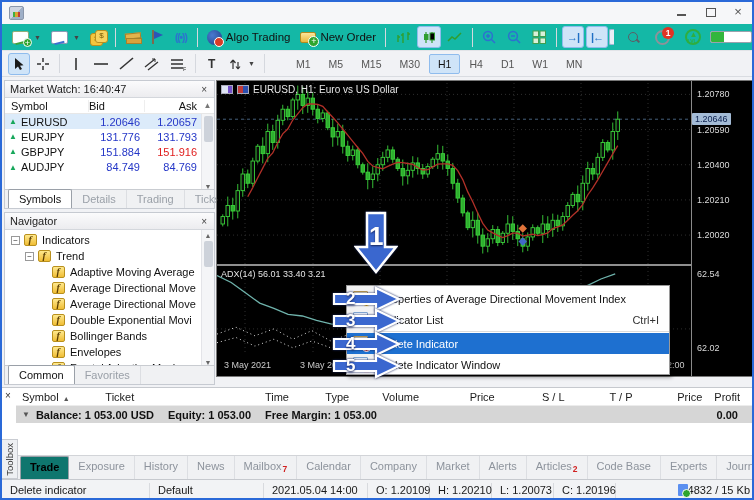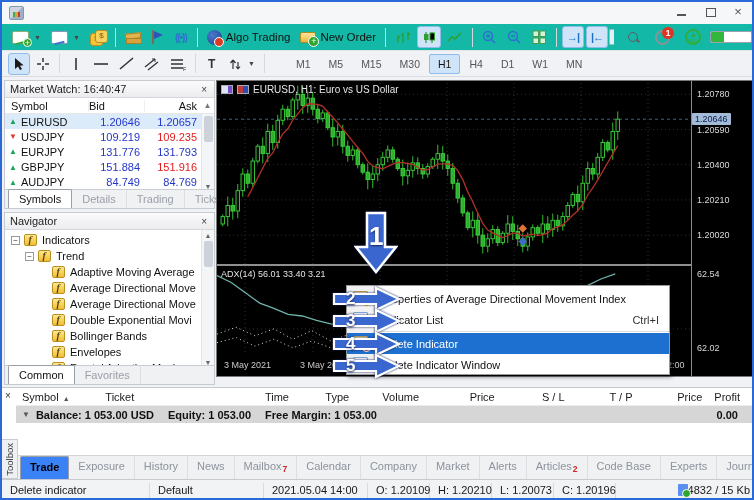--- a/index.html
+++ b/index.html
@@ -139,21 +139,21 @@
   .tbhead{position:absolute;left:14px;top:1px;right:0;height:17px;display:flex;align-items:center;font-size:11px;color:#1a1a1a;border-bottom:1px solid #ececec}
   .th{padding:0 6px;white-space:nowrap}
   .th.r{text-align:right}
   .sortic{font-size:7px;color:#555;margin-left:4px}
   .balrow{position:absolute;left:14px;top:18px;right:0;height:17px;background:#d6d6d6;display:flex;align-items:center;font-size:11px;font-weight:bold;color:#111}
   .baltri{font-size:8px;color:#555;margin:0 6px 0 6px;font-weight:normal}
   .balseg{margin-right:14px;white-space:nowrap}
   .balprofit{margin-left:auto;padding-right:14px}
   .tbtabs{position:absolute;left:16px;right:0;top:67px;height:24px;background:#f0f1f3;border-top:1px solid #d2d4d8;display:flex;align-items:stretch;font-size:11px;color:#8d939c;padding-left:2px}
   .ttab{padding:4px 9px;display:flex;align-items:flex-start;border-right:1px solid #dcdee2;white-space:nowrap}
-  .ttab.active{background:#3b82f6;color:#000;border:1px solid #9aa0a8;border-bottom:none;border-radius:2px 2px 0 0;font-weight:bold}
+  .ttab.active{background:#0f766e;color:#000;border:1px solid #9aa0a8;border-bottom:none;border-radius:2px 2px 0 0;font-weight:bold}
   .tbadge{color:#d02020;font-size:8.5px;font-weight:bold;margin-left:1px;margin-top:4px}
   .tbadge:empty{display:none}
   .sidelab{position:absolute;left:0;top:437px;width:16px;height:40px;background:#eef0f3;border:1px solid #c9ccd2;border-left:none;display:flex;align-items:center;justify-content:center}
   .sidelab span{transform:rotate(180deg);writing-mode:vertical-rl;font-size:9.5px;color:#333}
 
   
   .status{position:absolute;left:0;top:477px;right:0;height:21px;background:#f2f3f5;border-top:1px solid #c6c9ce;display:flex;align-items:center;font-size:11px;color:#1a1a1a}
   .ss{padding:0 8px;border-right:1px solid #d8dade;height:15px;line-height:15px;white-space:nowrap}
   .ss1{width:148px}.ss2{width:114px}.ss3{width:104px}.ssx{width:62px}
   .ssr{margin-left:auto;display:flex;align-items:center;padding-right:2px;border-right:none}
@@ -346,27 +346,20 @@
       <span class="c2">Bid</span>
       <span class="c3">Ask</span>
       <span class="sc">▲</span>
     </div>
     <div class="mwrows">
       <div class="mwrow selected">
           <span class="dir up"></span>
           <span class="sym">EURUSD</span>
           <span class="bid blue">1.20646</span>
           <span class="ask blue">1.20657</span>
-          <span class="sc"></span>
-        </div>
-        <div class="mwrow">
-          <span class="dir down"></span>
-          <span class="sym">USDJPY</span>
-          <span class="bid blue">109.219</span>
-          <span class="ask red">109.235</span>
           <span class="sc"></span>
         </div>
         <div class="mwrow">
           <span class="dir up"></span>
           <span class="sym">EURJPY</span>
           <span class="bid blue">131.776</span>
           <span class="ask blue">131.793</span>
           <span class="sc"></span>
         </div>
         <div class="mwrow">

